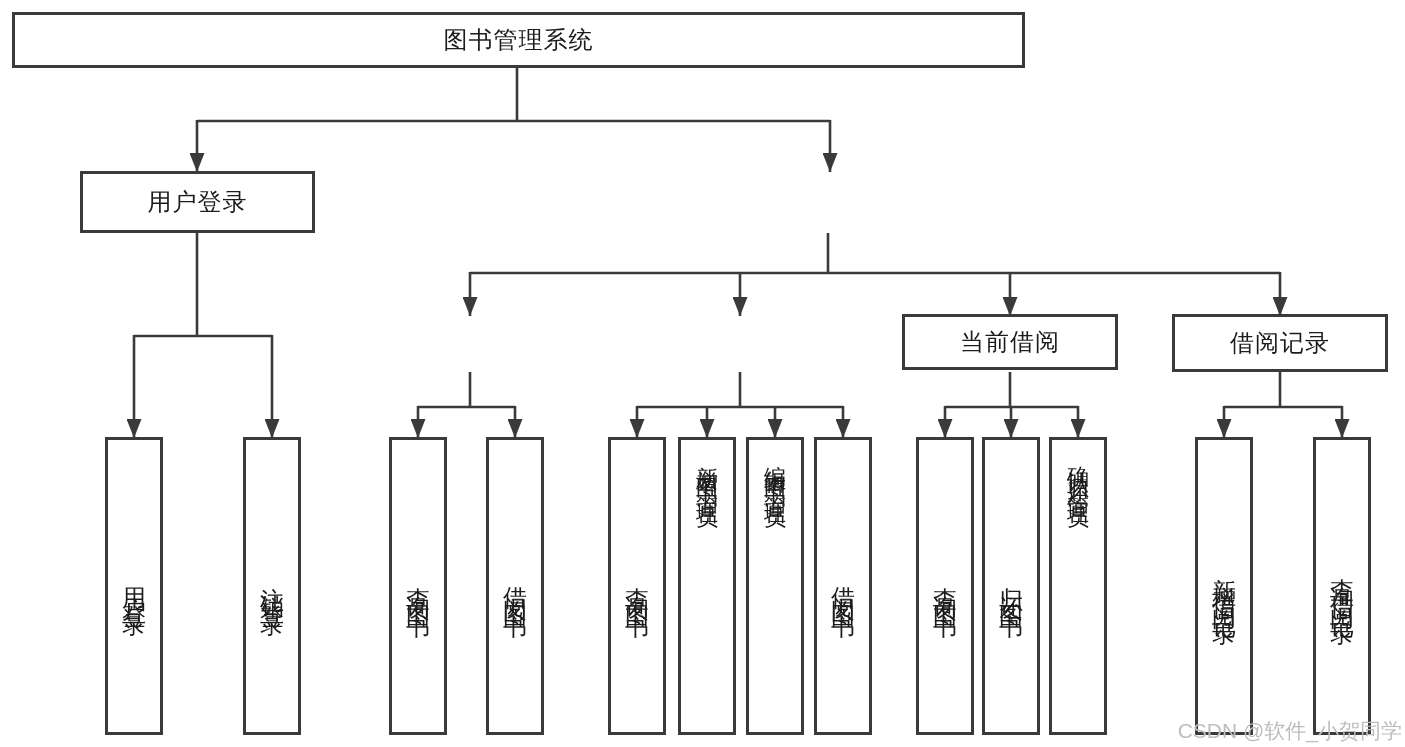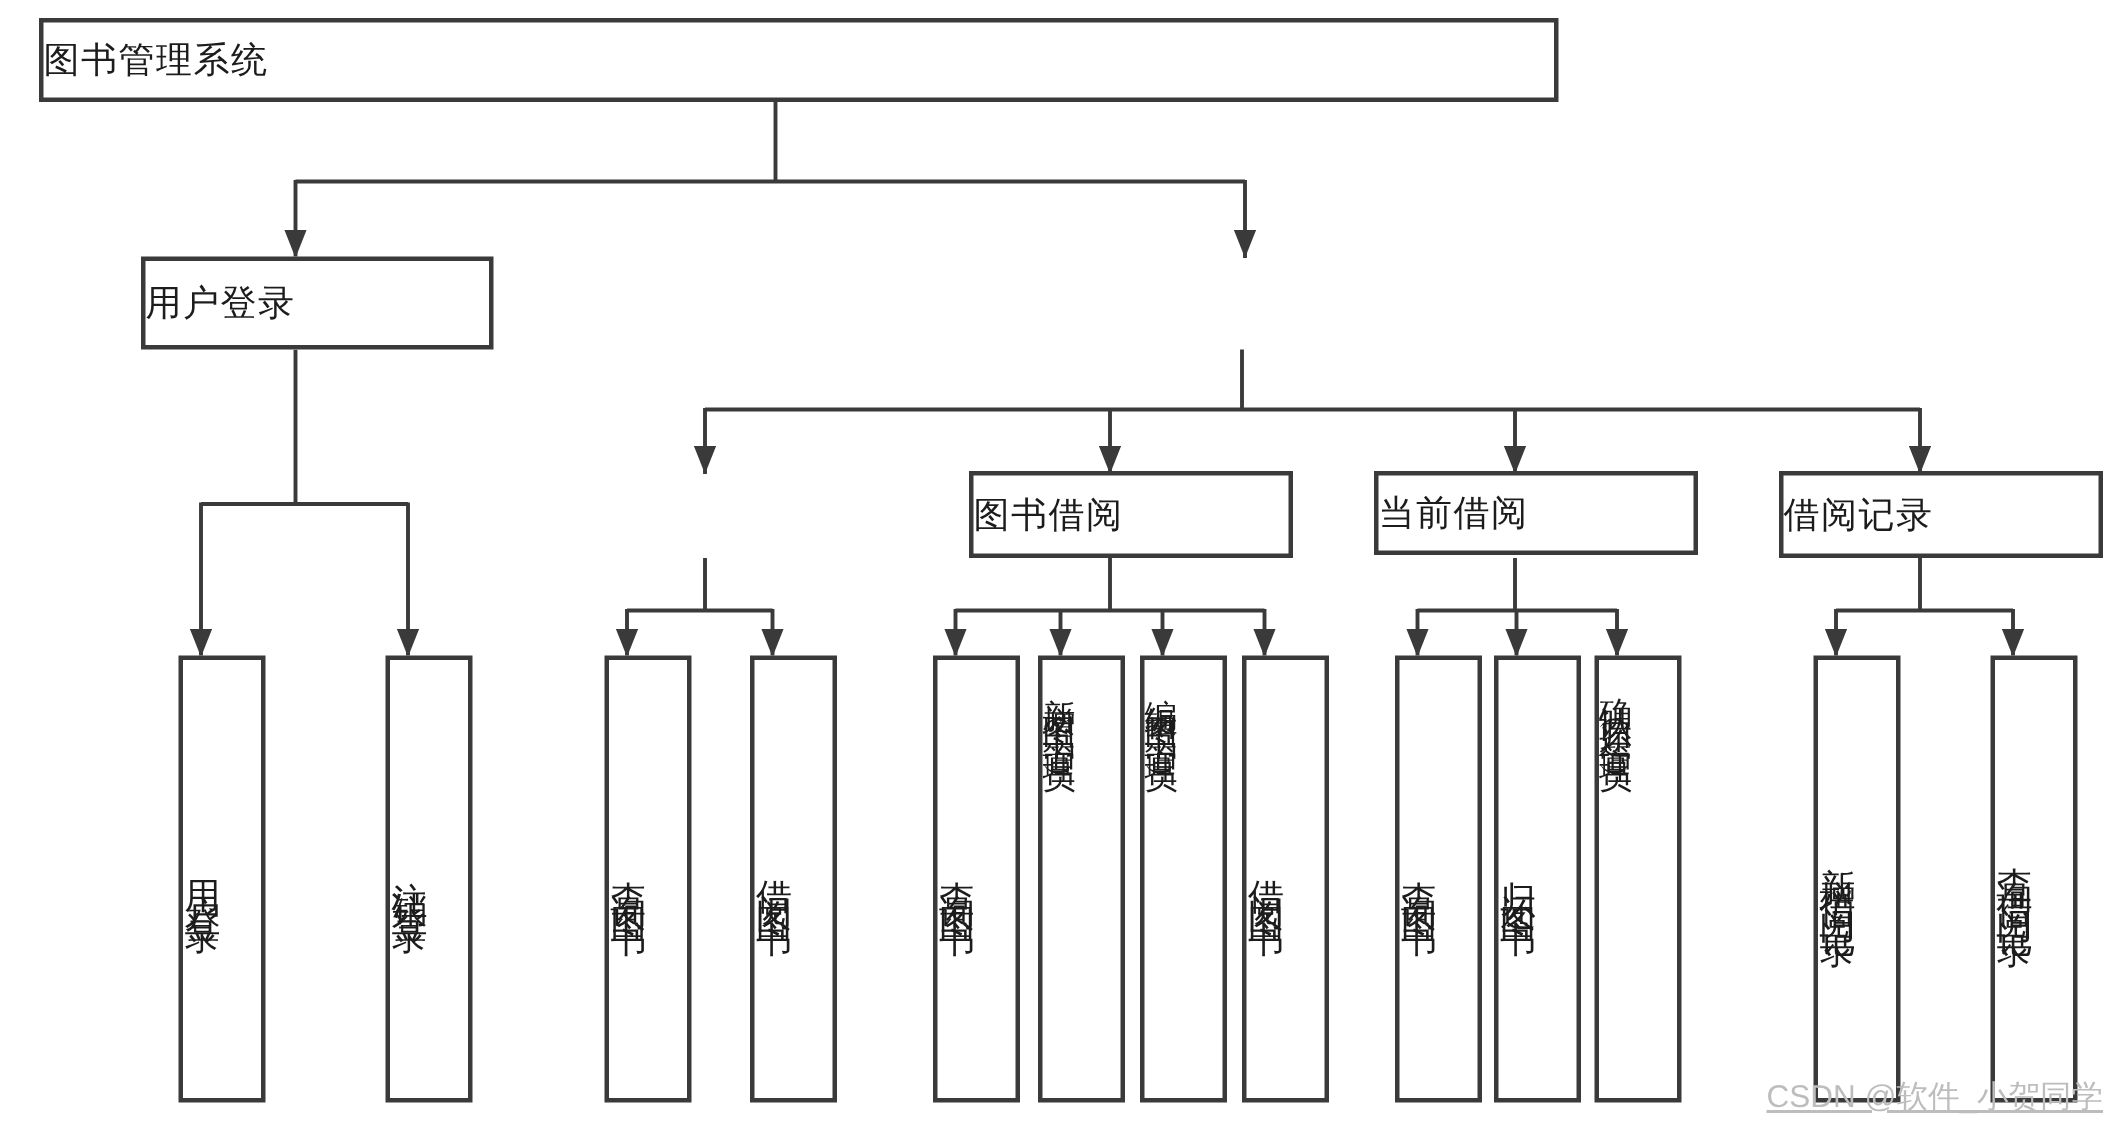--- a/index.html
+++ b/index.html
@@ -4,35 +4,35 @@
 <style>
   html,body{margin:0;padding:0;background:#fff;}
   .stage{
     position:relative;width:1405px;height:747px;background:var(--background,#fff);
     font-family:"Liberation Sans","DejaVu Sans",sans-serif;overflow:hidden;
   }
   .wires{position:absolute;left:0;top:0;z-index:1;}
   .node{
     position:absolute;box-sizing:border-box;background:var(--fill,#fff);
     border:3px solid var(--border,#3a3a3a);
-    display:flex;align-items:center;justify-content:flex-start;
-    color:var(--text,#1c1c1c);z-index:2;margin-left:14px;
+    display:flex;align-items:center;justify-content:center;
+    color:var(--text,#1c1c1c);z-index:2;
   }
   .hnode{font-size:24px;letter-spacing:1px;white-space:nowrap;}
   .root{border-width:3px;}
   .vnode{font-size:24px;}
   .vnode .vtxt{
     writing-mode:vertical-rl;text-orientation:mixed;
     letter-spacing:9px;line-height:1;
   }
   .vnode.long{align-items:flex-start;padding-top:8px;}
   .vnode.long .vtxt{font-size:22px;letter-spacing:6px;}
   .watermark{
     position:absolute;right:3px;bottom:2px;z-index:6;
-    font-size:21px;color:var(--watermark,#bdbdbd);white-space:nowrap;text-decoration:underline;
+    font-size:21px;color:var(--watermark,#bdbdbd);white-space:nowrap;
   }
 </style>
 </head>
 <body>
 
 <div class="stage">
 
   <svg class="wires" width="1405" height="747" viewBox="0 0 1405 747">
     <defs>
       <marker id="arr" viewBox="0 0 19 15" markerWidth="19" markerHeight="15" refX="19" refY="7.5" orient="auto" markerUnits="userSpaceOnUse">
@@ -84,23 +84,20 @@
   </svg>
 
   <div class="node hnode root" style="left:12px;top:12px;width:1013px;height:56px">
     <span>图书管理系统</span>
   </div>
 
   <div class="node hnode" style="left:80px;top:171px;width:235px;height:62px">
     <span>用户登录</span>
   </div>
 
-  <div class="node hnode" style="left:632px;top:314px;width:216px;height:58px">
-    <span>图书借阅</span>
-  </div>
   <div class="node hnode" style="left:902px;top:314px;width:216px;height:56px">
     <span>当前借阅</span>
   </div>
   <div class="node hnode" style="left:1172px;top:314px;width:216px;height:58px">
     <span>借阅记录</span>
   </div>
 
   <div class="node vnode" style="left:105px;top:437px;width:58px;height:298px">
     <span class="vtxt">用户登录</span>
   </div>

